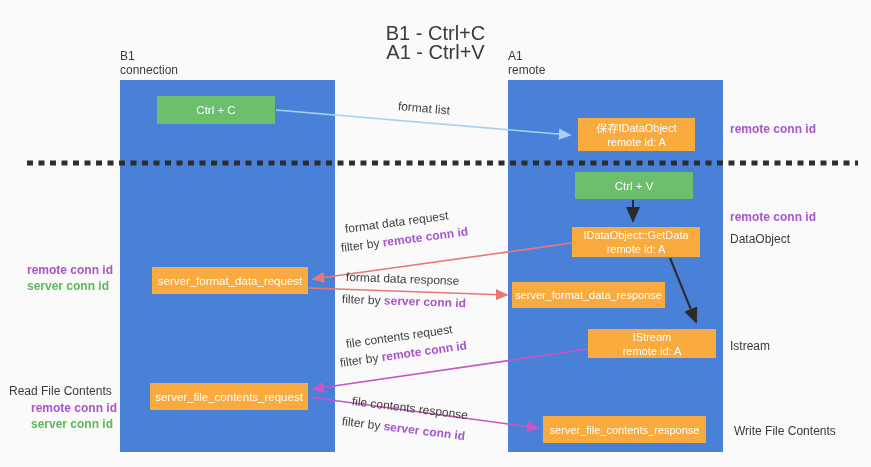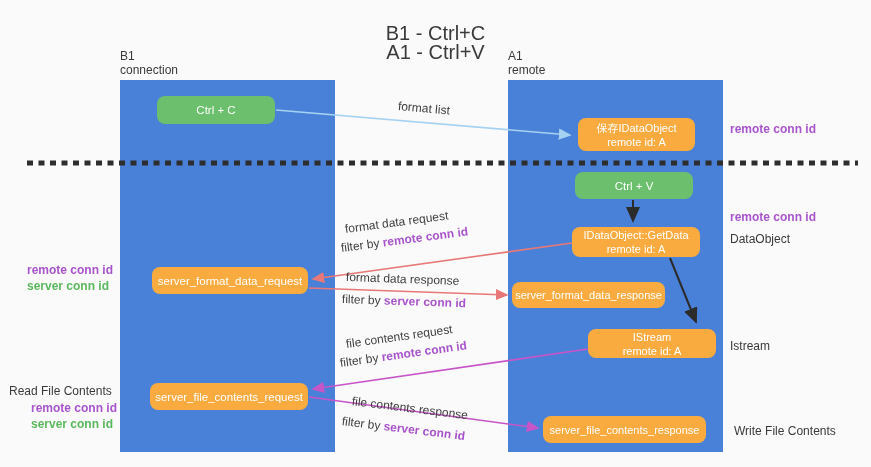--- a/index.html
+++ b/index.html
@@ -16,21 +16,21 @@
   html,body{margin:0;padding:0;background:#fafafa;}
   .stage{
     position:relative;width:871px;height:467px;background:#fafafa;
     font-family:"Liberation Sans",sans-serif;overflow:hidden;
   }
   .title{position:absolute;top:8px;left:0;right:0;text-align:center;
     font-size:20px;line-height:19px;color:var(--ink);margin-top:16px;}
   .col-header{position:absolute;text-align:left;font-size:12px;line-height:14px;color:var(--ink);}
   .col{position:absolute;top:80px;width:215px;height:372px;background:var(--column-blue);}
   .node{position:absolute;display:flex;flex-direction:column;align-items:center;
-    justify-content:center;color:#fff;font-size:11.5px;line-height:14px;text-align:center;white-space:nowrap;border-radius:8px;}
+    justify-content:center;color:#fff;font-size:11.5px;line-height:14px;text-align:center;white-space:nowrap;}
   .green{background:var(--box-green);}
   .orange{background:var(--box-orange);}
   .side-label{position:absolute;font-size:12px;color:var(--ink);white-space:nowrap;}
   .purple-label{color:var(--purple);font-weight:bold;}
   .conn-block{position:absolute;font-size:12px;font-weight:bold;line-height:16px;white-space:nowrap;}
   .conn-block .remote{color:var(--purple);}
   .conn-block .server{color:var(--green-text);}
   .edge-label{position:absolute;font-size:12px;color:#3f3f3f;white-space:nowrap;transform-origin:left center;}
   .edge-label .filter-key{font-weight:bold;color:var(--purple);}
   .arrows{position:absolute;left:0;top:0;width:871px;height:467px;pointer-events:none;}

